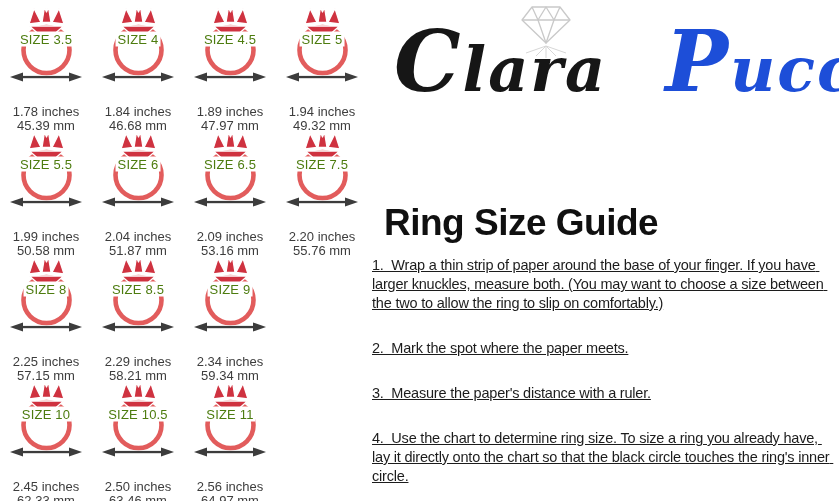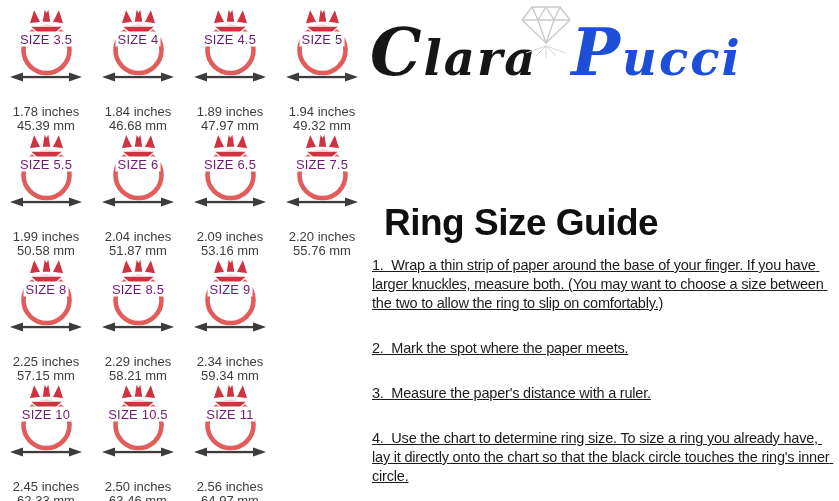--- a/index.html
+++ b/index.html
@@ -25,21 +25,21 @@
   .figure { position: relative; width: 92px; height: 84px; }
   .figure svg { display: block; }
   .size-label {
     position: absolute;
     left: 50%; top: 39px;
     transform: translate(-50%, -50%);
     background: #ffffff;
     padding: 0 2px;
     font-size: 13px;
     letter-spacing: 0.2px;
-    color: #701a75;
+    color: #4d7c0f;
     white-space: nowrap;
   }
   .measure {
     margin-top: 21px;
     text-align: center;
     font-size: 13px;
     line-height: 14px;
     color: #3d3d3d;
   }
 
@@ -50,21 +50,21 @@
     position: relative;
     height: 108px;
     display: flex;
     align-items: baseline;
     gap: 34px;
     padding-top: 20px;
     font-family: "DejaVu Serif", serif;
     font-style: italic;
     font-weight: bold;
   }
-  .word { display: inline-block; font-size: 48px; letter-spacing: 2px; line-height: 1; }
+  .word { display: inline-block; font-size: 62px; letter-spacing: 2px; line-height: 1; margin-left: 24px; }
   .word::first-letter { font-size: 1.35em; }
   .clara { color: #161616; }
   .pucci { color: #1d4ed8; }
   .logo-diamond { position: absolute; left: 143px; top: 3px; }
 
   .title {
     position: absolute;
     left: 2px; top: 190px;
     margin: 12px;
     font-size: 37px;

